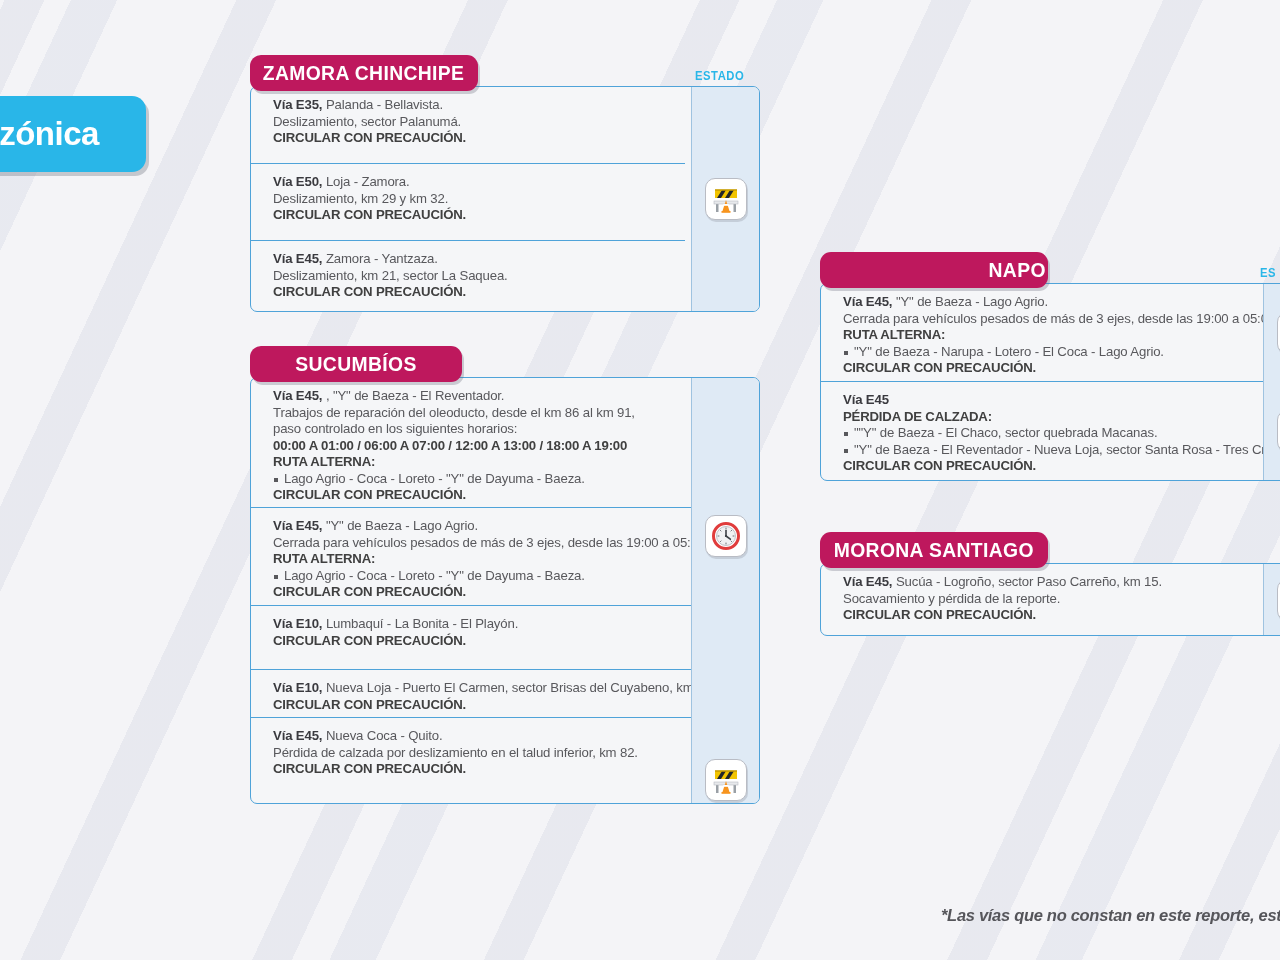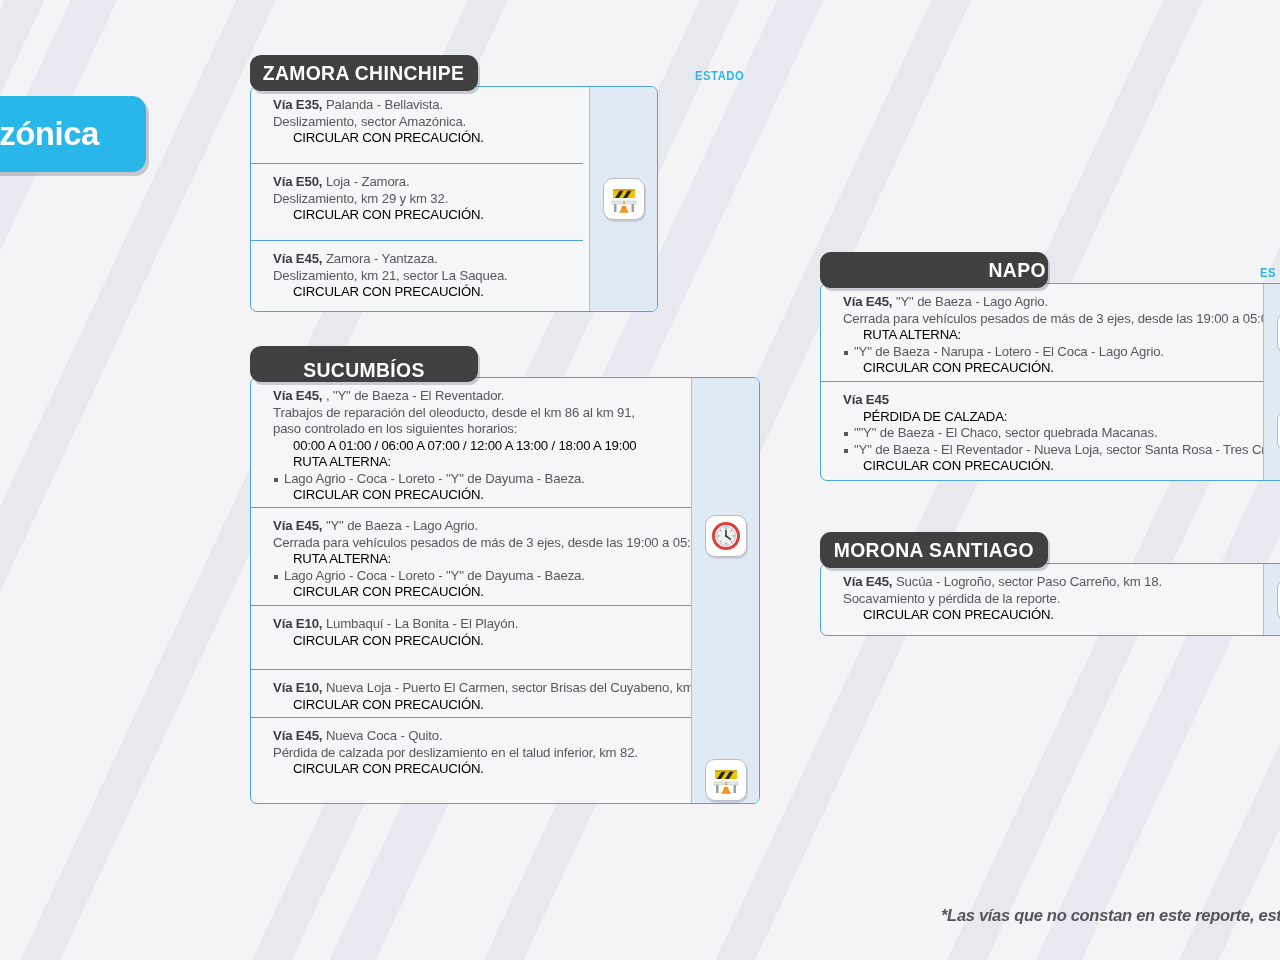--- a/index.html
+++ b/index.html
@@ -70,21 +70,21 @@
     font-size: 33px;
     font-weight: bold;
     letter-spacing: -0.5px;
     font-family: "Liberation Sans", sans-serif;
   }
 
   
   .province { position: absolute; }
 
   .province-header {
-    background: #404040;
+    background: #be185d;
     border-radius: 11px;
     box-shadow: 2px 3px 0 rgba(90,95,110,0.28);
     height: 36px;
     display: flex;
     align-items: center;
     justify-content: center;
     position: relative;
     z-index: 3;
   }
   .province-header-label {
@@ -132,21 +132,21 @@
   }
   .row:last-child { border-bottom: none; }
 
   .line {
     font-size: 13.2px;
     line-height: 16.5px;
     color: #58585c;
     white-space: nowrap;
     letter-spacing: -0.15px;
   }
-  .line.bold { font-weight: normal; color: #000000; letter-spacing: -0.2px; margin-left: 20px; }
+  .line.bold { font-weight: bold; color: #404040; letter-spacing: -0.2px; }
   .line.road { color: #58585c; }
   .line.road b { color: #3a3a3f; font-weight: bold; }
   .line.bullet { padding-left: 11px; position: relative; }
   .line.bullet:before {
     content: "";
     position: absolute;
     left: 1px; top: 7px;
     width: 4px; height: 4px;
     background: #58585c;
   }
@@ -188,26 +188,26 @@
   </div>
 
   <div class="province" style="left:250px; top:55px; width:510px;">
 
     <div class="province-header" style="width:228px; margin-left:0;">
       <span class="province-header-label">ZAMORA CHINCHIPE</span>
     </div>
 
     <span class="estado-label" style="left:445px; top:14px;">ESTADO</span>
 
-    <div class="card" style="margin-top:-5px; width:408px;gap:6px;">
+    <div class="card" style="margin-top:-5px; width:510px;gap:6px;">
       <div class="card-rows">
 
         <div class="row" style="height:77px;">
           <div class="line road"><b>Vía E35,</b><span> Palanda - Bellavista.</span></div>
-          <div class="line">Deslizamiento, sector Amazónica.</div>
+          <div class="line">Deslizamiento, sector Palanumá.</div>
           <div class="line bold">CIRCULAR CON PRECAUCIÓN.</div>
         </div>
 
         <div class="row" style="height:77px;">
           <div class="line road"><b>Vía E50,</b><span> Loja - Zamora.</span></div>
           <div class="line">Deslizamiento, km 29 y km 32.</div>
           <div class="line bold">CIRCULAR CON PRECAUCIÓN.</div>
         </div>
 
         <div class="row" style="height:70px;">
@@ -233,21 +233,21 @@
             <rect x="10.5" y="27" width="9" height="1.8" fill="#f7941e"></rect>
             <rect x="12.3" y="20" width="5.4" height="1.8" fill="#ffffff"></rect>
           </svg>
         </div>
       </div>
     </div>
   </div>
 
   <div class="province" style="left:250px; top:346px; width:510px;">
 
-    <div class="province-header" style="width:228px;align-items:flex-end;">
+    <div class="province-header" style="width:212px;">
       <span class="province-header-label">SUCUMBÍOS</span>
     </div>
 
     <div class="card" style="margin-top:-5px; width:510px;">
       <div class="card-rows">
 
         <div class="row" style="height:130px;">
           <div class="line road"><b>Vía E45,</b><span> , "Y" de Baeza - El Reventador.</span></div>
           <div class="line">Trabajos de reparación del oleoducto, desde el km 86 al km 91,</div>
           <div class="line">paso controlado en los siguientes horarios:</div>
@@ -369,21 +369,21 @@
 
   <div class="province" style="left:820px; top:532px; width:512px;">
 
     <div class="province-header" style="width:228px;">
       <span class="province-header-label">MORONA SANTIAGO</span>
     </div>
 
     <div class="card" style="margin-top:-5px; width:512px;">
       <div class="card-rows">
         <div class="row" style="height:71px;">
-          <div class="line road"><b>Vía E45,</b><span> Sucúa - Logroño, sector Paso Carreño, km 18.</span></div>
+          <div class="line road"><b>Vía E45,</b><span> Sucúa - Logroño, sector Paso Carreño, km 15.</span></div>
           <div class="line">Socavamiento y pérdida de la reporte.</div>
           <div class="line bold">CIRCULAR CON PRECAUCIÓN.</div>
         </div>
       </div>
       <div class="card-status" style="width:68px;">
         <div class="status-icon">
           
         </div>
       </div>
     </div>

